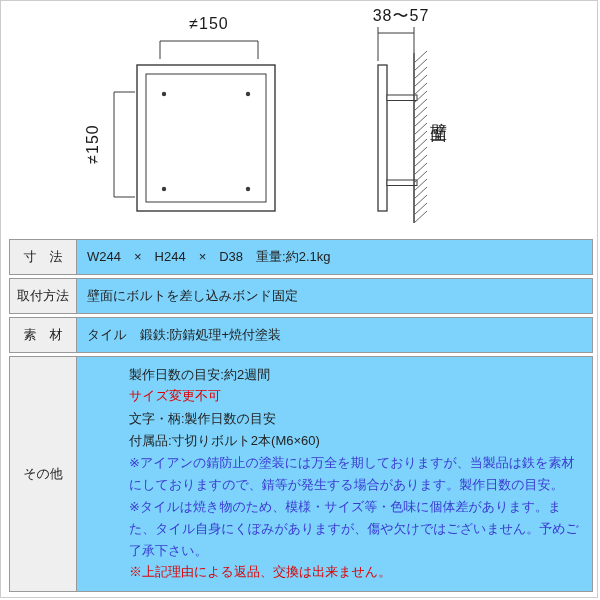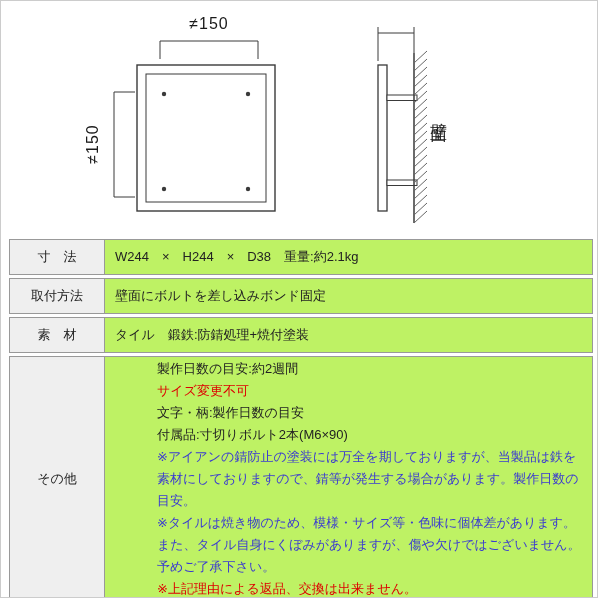--- a/index.html
+++ b/index.html
@@ -60,34 +60,34 @@
     font-size:13px;
     table-layout:fixed;
   }
   table.spec th{
     width:62px;
     background:var(--header_bg);
     border:1px solid var(--border);
     font-weight:normal;
     text-align:center;
     vertical-align:middle;
-    padding:8px 16px;
+    padding:8px 2px;
     color:#222;
   }
   table.spec td{
     border:1px solid var(--border);
     border-left:none;
-    padding:1px 10px;
+    padding:7px 10px;
     vertical-align:middle;
     color:#222;
-    background:#bef264;
+    background:#7dd3fc;
   }
   td.other-cell{padding:6px 10px;}
   .other-cell div{line-height:22px;margin-left:42px;}
-  .txt-red{color:var(--red);}
+  .txt-red{color:var(--red);font-family:Liberation Mono, monospace;}
   .txt-blue{color:var(--blue);}
 </style>
 </head>
 <body>
 
 <div class="page">
 
   <div class="drawing">
     <svg width="600" height="232" viewBox="0 0 600 232">
 
@@ -107,20 +107,21 @@
         <rect x="386" y="94" width="30" height="5.5" stroke-width="1" fill="#fff"></rect>
         <rect x="386" y="179" width="30" height="5.5" stroke-width="1" fill="#fff"></rect>
         <line x1="413" y1="52" x2="413" y2="222" stroke-width="1.5"></line>
         <path stroke="#666" stroke-width="1" d="M413 62 L426 50 M413 70 L426 58 M413 78 L426 66 M413 86 L426 74 M413 94 L426 82 M413 102 L426 90 M413 110 L426 98 M413 118 L426 106 M413 126 L426 114 M413 134 L426 122 M413 142 L426 130 M413 150 L426 138 M413 158 L426 146 M413 166 L426 154 M413 174 L426 162 M413 182 L426 170 M413 190 L426 178 M413 198 L426 186 M413 206 L426 194 M413 214 L426 202 M413 222 L426 210"></path>
         <path d="M377 32 H413 M377 26 V60 M413 26 V52" stroke-width="1"></path>
       </g>
     </svg>
 
     <div class="dim-label dim-top">≠150</div>
     <div class="dim-label dim-left">≠150</div>
+    <div class="dim-label dim-depth">38〜57</div>
     <div class="wall-label">壁面</div>
   </div>
 
   <table class="spec">
     <tbody>
       <tr>
         <th>寸　法</th>
         <td>W244　×　H244　×　D38　重量:約2.1kg</td>
       </tr>
       <tr>
@@ -130,21 +131,21 @@
       <tr>
         <th>素　材</th>
         <td>タイル　鍛鉄:防錆処理+焼付塗装</td>
       </tr>
       <tr>
         <th>その他</th>
         <td class="other-cell">
           <div>製作日数の目安:約2週間</div>
           <div class="txt-red">サイズ変更不可</div>
           <div>文字・柄:製作日数の目安</div>
-          <div>付属品:寸切りボルト2本(M6×90)</div>
+          <div>付属品:寸切りボルト2本(M6×60)</div>
           <div class="txt-blue">※アイアンの錆防止の塗装には万全を期しておりますが、当製品は鉄を素材にしておりますので、錆等が発生する場合があります。製作日数の目安。</div>
           <div class="txt-blue">※タイルは焼き物のため、模様・サイズ等・色味に個体差があります。また、タイル自身にくぼみがありますが、傷や欠けではございません。予めご了承下さい。</div>
           <div class="txt-red">※上記理由による返品、交換は出来ません。</div>
         </td>
       </tr>
     </tbody>
   </table>
 
 </div>
 

